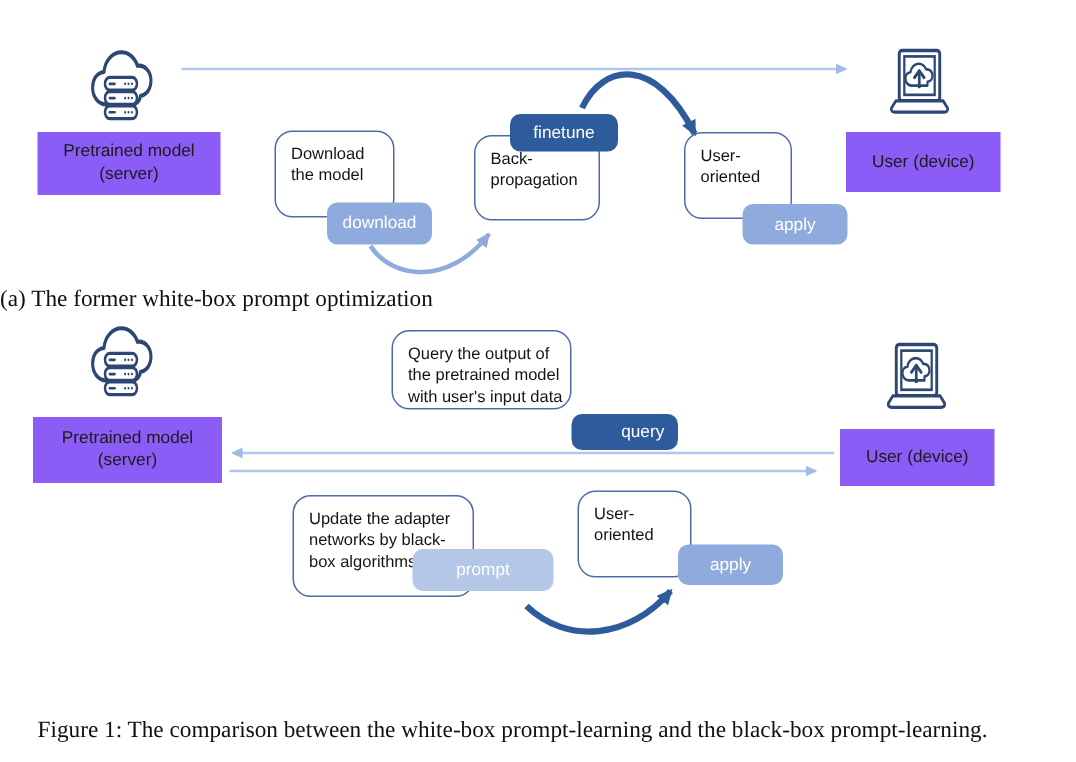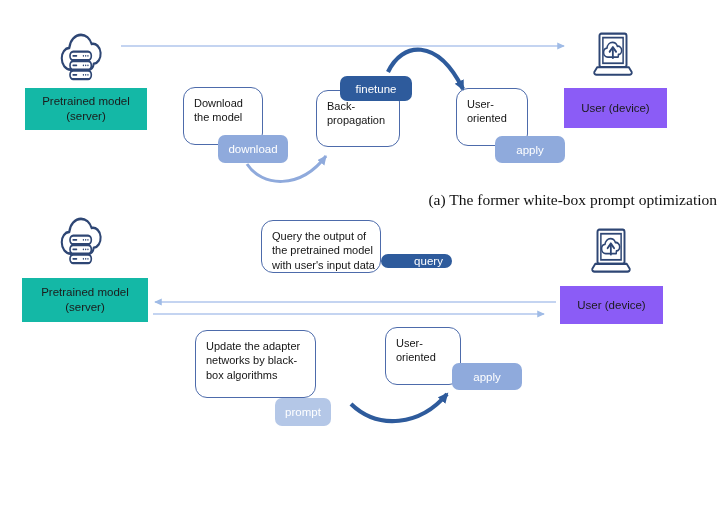--- a/index.html
+++ b/index.html
@@ -10,33 +10,33 @@
   .abs { position:absolute; box-sizing:border-box; }
   .whitebox {
     background:#ffffff; border:1.2px solid #4d6bab; border-radius:12px;
     font-size:11px; line-height:1.3; color:#141414;
     padding:8px 5px 5px 10px; white-space:pre-line; z-index:1;
   }
   .labelbox {
     display:flex; align-items:center; justify-content:center; text-align:center;
     font-size:11.5px; line-height:1.3; color:#1b1b1b; white-space:pre-line; z-index:1;
   }
-  .server-bg { background:#14b8a6; }
+  .server-bg { background:#8b5cf6; }
   .user-bg   { background:#8b5cf6; }
   .btn {
     display:flex; align-items:center; justify-content:center;
     color:#ffffff; font-size:11.5px; border-radius:7px; z-index:3;
   }
   .btn-dark  { background:#2e5b9c; }
   .btn-med   { background:#8faadc; }
   .btn-light { background:#b4c7e7; }
   .icon { z-index:1; }
   .arrows { position:absolute; left:0; top:0; z-index:2; pointer-events:none; }
   .panel-caption {
-    position:absolute; left:0; width:717px; text-align:right;
+    position:absolute; left:0; width:717px; text-align:left;
     font-family:"Liberation Serif", serif; font-size:15.5px; color:#101010; z-index:4;
   }
   .fig-caption {
     position:absolute; font-family:"Liberation Serif", serif;
     font-size:15.5px; color:#101010; z-index:4;
   }
 </style>
 </head>
 <body>
 
@@ -133,39 +133,40 @@
     </g>
   </svg>
 
   <div class="abs labelbox server-bg" style="left:22px; top:278px; width:126px; height:44px;">Pretrained model
 (server)</div>
 
   <div class="abs whitebox" style="left:261px; top:220px; width:120px; height:53px;">Query the output of
 the pretrained model
 with user's input data</div>
 
-  <div class="abs btn btn-dark" style="left:381px; top:254px; width:71px; height:14px;padding-left:24px;">query</div>
+  <div class="abs btn btn-dark" style="left:381px; top:276px; width:71px; height:24px;padding-left:24px;">query</div>
 
   <svg class="abs icon" style="left:587px; top:227px;" width="48" height="54" viewBox="0 0 64 60" preserveAspectRatio="none">
     <rect x="14" y="3" width="36" height="38" rx="2.5" fill="#ffffff" stroke="#2e4674" stroke-width="2.6"></rect>
     <rect x="18.5" y="7.5" width="27" height="29" fill="none" stroke="#2e4674" stroke-width="2"></rect>
     <path d="M25 29.5 C 21.8 29.5 19.5 27 19.5 24.2 C 19.5 21.6 21.3 19.6 24 19.4 C 24.4 15.8 27.5 13 31.2 13 C 34.2 13 36.8 14.7 37.9 17.3 C 40.7 16.9 43.3 18.8 43.5 21.6 C 43.7 24.3 41.8 26.4 39.2 26.6 L 39 29.5 Z" fill="#ffffff" stroke="#2e4674" stroke-width="2" stroke-linejoin="round"></path>
     <path d="M31.8 31.5 L31.8 19.5" fill="none" stroke="#2e4674" stroke-width="2.4"></path>
     <path d="M27.5 23.5 L31.8 18.3 L36.1 23.5" fill="none" stroke="#2e4674" stroke-width="2.4" stroke-linejoin="round" stroke-linecap="round"></path>
     <path d="M11 41 L53 41 L57 46.5 C 57.5 48.5 56 49.5 54 49.5 L10 49.5 C 8 49.5 6.5 48.5 7 46.5 Z" fill="#ffffff" stroke="#2e4674" stroke-width="2.4" stroke-linejoin="round"></path>
   </svg>
 
   <div class="abs labelbox user-bg" style="left:560px; top:286px; width:103px; height:38px;">User (device)</div>
 
   <div class="abs whitebox" style="left:195px; top:330px; width:121px; height:68px;">Update the adapter
 networks by black-
 box algorithms</div>
 
-  <div class="abs btn btn-light" style="left:275px; top:398px; width:56px; height:28px;">prompt</div>
+  <div class="abs btn btn-light" style="left:275px; top:366px; width:94px; height:28px;">prompt</div>
 
   <div class="abs whitebox" style="left:385px; top:327px; width:76px; height:58px;">User-
 oriented</div>
 
   <div class="abs btn btn-med" style="left:452px; top:363px; width:70px; height:27px;">apply</div>
 
 
+  <div class="fig-caption" style="left:25px; top:478px; width:680px;">Figure 1: The comparison between the white-box prompt-learning and the black-box prompt-learning.</div>
 
 </div>
 
 </body></html>

